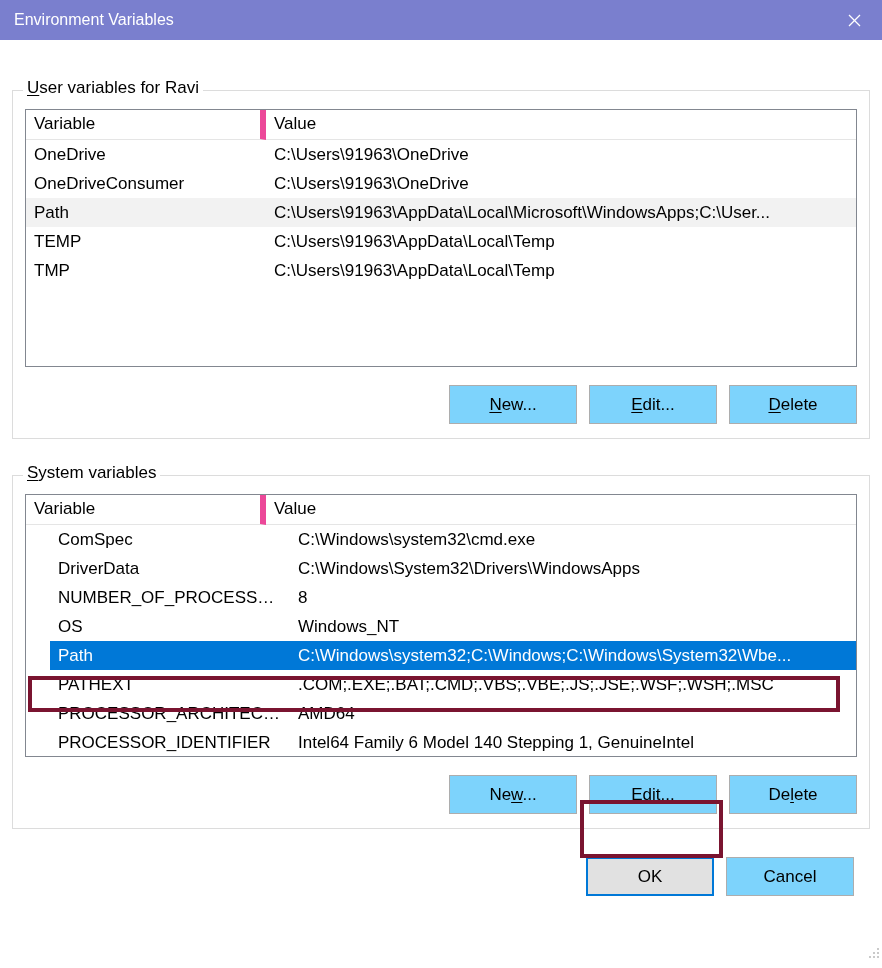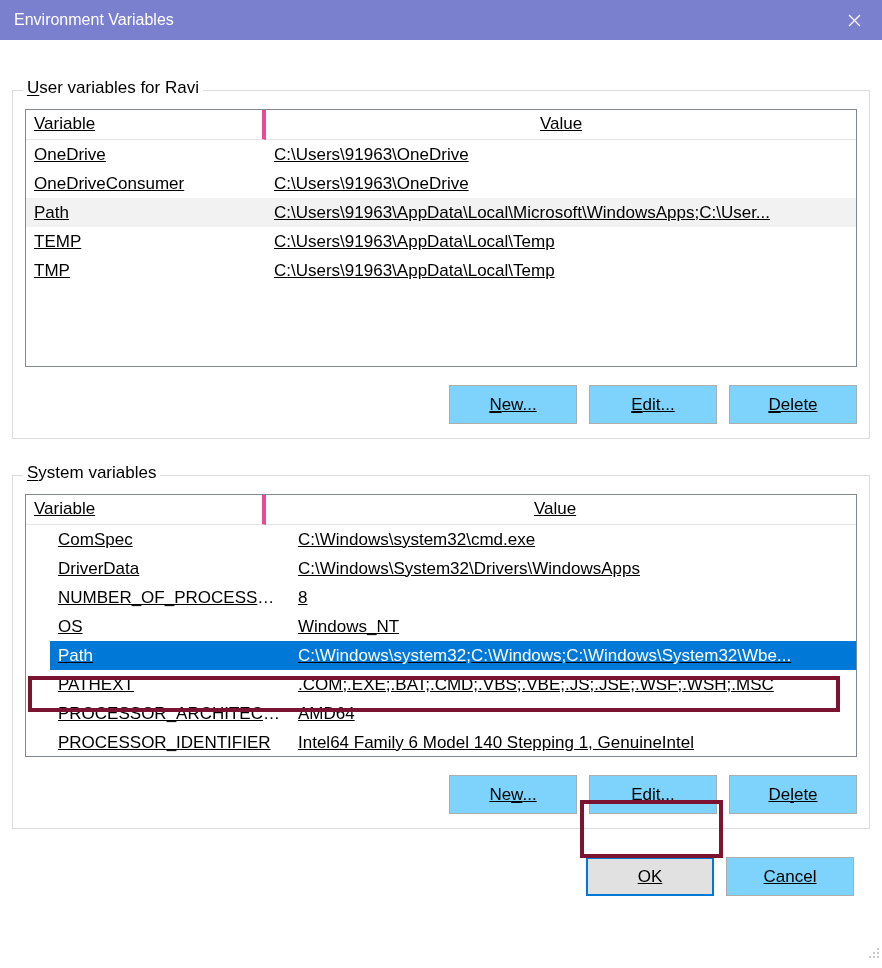--- a/index.html
+++ b/index.html
@@ -30,21 +30,20 @@
     display: flex;
     align-items: center;
     justify-content: center;
     cursor: pointer;
   }
   .titlebar .close svg { stroke: #fff; }
   .body-area {
     padding: 22px 12px 8px 12px;
     height: 920px;
     position: relative;
-    text-decoration: underline;
   }
   .groupbox {
     border: 1px solid #dcdcdc;
     margin: 18px 0 0 0;
     position: relative;
     padding: 18px 12px 14px 12px;
   }
   .groupbox-label {
     position: absolute;
     top: -13px;
@@ -60,27 +59,27 @@
     background: #fff;
     position: relative;
   }
   .list .cols {
     display: flex;
     height: 30px;
     font-size: 17px;
   }
   .list .col {
     padding: 4px 8px;
-    border-right: 4px solid #ec4899;
+    border-right: 6px solid #ec4899;
     border-bottom: 1px solid #e5e5e5;
     white-space: nowrap;
     overflow: hidden;
   }
   .list .col.var { width: 240px; flex: 0 0 auto; }
-  .list .col.val { flex: 1 1 auto; border-right: none; text-align: center; }
+  .list .col.val { flex: 1 1 auto; border-right: none; }
   .list .rows { }
   .list .row {
     display: flex;
     height: 29px;
     align-items: center;
   }
   .list .row > div {
     padding: 3px 8px;
     white-space: nowrap;
     overflow: hidden;

